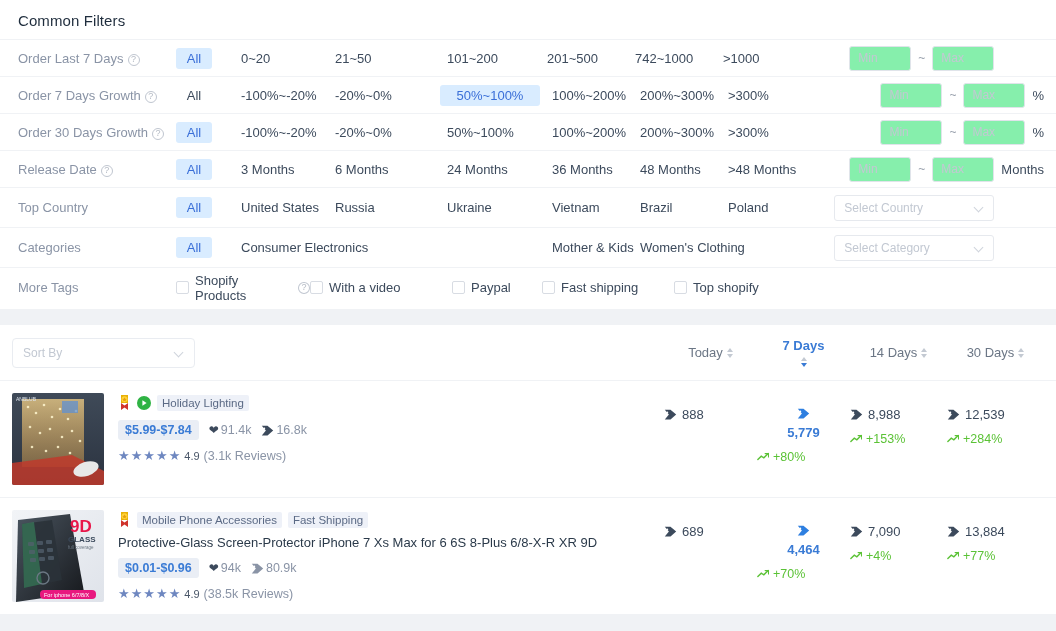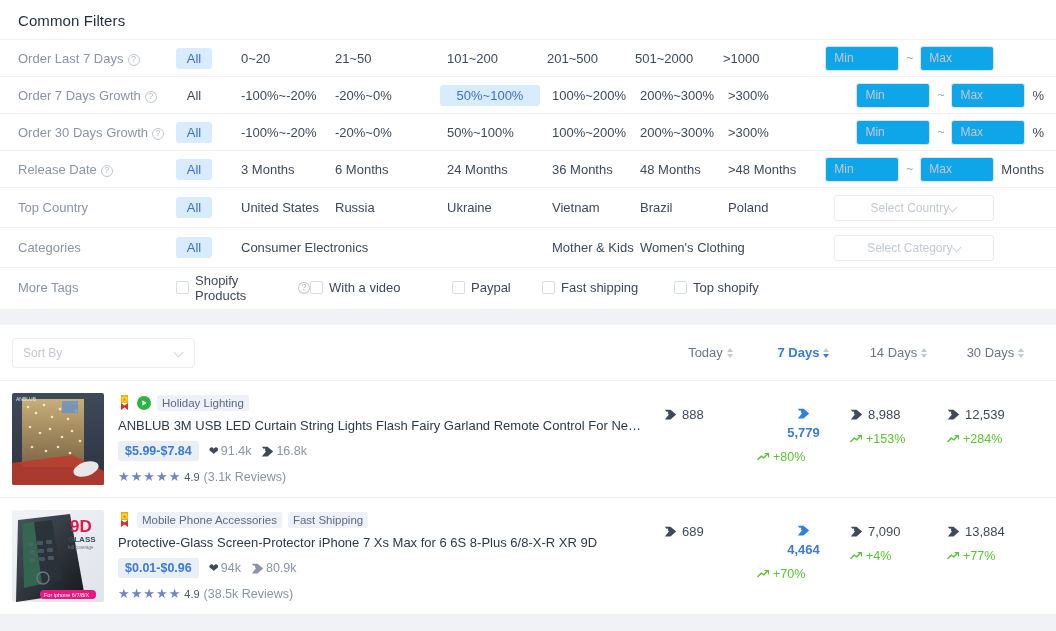--- a/index.html
+++ b/index.html
@@ -37,32 +37,32 @@
   .chips { display: flex; align-items: center; flex: 1; }
   .chip {
     color: #3c4a5c; font-size: 13px; padding: 3px 7px; border-radius: 3px;
     white-space: nowrap; cursor: pointer;
   }
   .chip.sel { background: #d9ecff; color: #3a6fd8; }
   .chip.all { text-align: center; }
 
   .rangebox { display: flex; align-items: center; gap: 7px; flex: none; }
   .minmax {
-    width: 74px; height: 25px; border: 1px solid #e0e4ea; border-radius: 3px;
-    background: #0ea5e9; font-size: 12px; color: #3c4a5c;
+    width: 62px; height: 25px; border: 1px solid #e0e4ea; border-radius: 3px;
+    background: #86efac; font-size: 12px; color: #3c4a5c;
     padding: 0 8px; font-family: "Liberation Sans", sans-serif;
   }
   .minmax::placeholder { color: #c2c8d2; }
   .tilde { color: #9aa2ae; font-size: 12px; }
   .unit { color: #3c4a5c; font-size: 13px; margin-left: 7px; white-space: nowrap; }
   .unit.ph { visibility: hidden; }
 
   .selectbox {
     width: 160px; height: 26px; border: 1px solid #e6e9ee; border-radius: 3px;
-    background: #fff; display: flex; align-items: center; justify-content: center;
+    background: #fff; display: flex; align-items: center; justify-content: space-between;
     padding: 0 9px; color: #c2c8d2; font-size: 12px; cursor: pointer;
   }
   .chev { width: 9px; height: 9px; position: relative; }
   .chev::after {
     content: ""; position: absolute; left: 0; top: 1px;
     width: 6px; height: 6px; border-right: 1px solid #cfd4dc; border-bottom: 1px solid #cfd4dc;
     transform: rotate(45deg);
   }
 
   .cbrow { display: flex; align-items: center; flex: 1; }
@@ -82,21 +82,21 @@
   .sortby {
     width: 183px; height: 30px; border: 1px solid #e9ecf1; border-radius: 4px;
     display: flex; align-items: center; justify-content: space-between;
     padding: 0 10px; color: #c2c8d2; font-size: 12px; cursor: pointer;
   }
   .colheads { margin-left: auto; display: flex; align-items: center; }
   .colhead {
     display: flex; align-items: center; gap: 4px; color: #6b7685; font-size: 13px;
     cursor: pointer; justify-content: center;
   }
-  .colhead.active { color: #3a7bd5; font-weight: bold; }
+  .colhead.active { color: #3a7bd5; font-weight: bold; flex-direction: column; }
   .sortarrows { display: flex; flex-direction: column; gap: 2px; }
   .ar-up, .ar-dn {
     width: 0; height: 0; border-left: 3.5px solid transparent; border-right: 3.5px solid transparent;
   }
   .ar-up { border-bottom: 4px solid #c3c9d2; }
   .ar-dn { border-top: 4px solid #c3c9d2; }
   .colhead.active .ar-dn { border-top-color: #3a7bd5; }
 
   .prow { display: flex; padding: 12px 12px 12px 12px; border-bottom: 1px solid #f0f2f5; }
   .thumb {
@@ -145,21 +145,21 @@
     <div class="flabel">
       <span>Order Last 7 Days</span>
       <span class="qmark">?</span>
     </div>
     <div class="chips">
       <span class="chip all sel" style="width:36px">All</span>
       <span class="chip" style="margin-left:22px;width:94px">0~20</span>
       <span class="chip" style="width:112px">21~50</span>
       <span class="chip" style="width:100px">101~200</span>
       <span class="chip" style="width:88px">201~500</span>
-      <span class="chip" style="width:88px">501~2000</span>
+      <span class="chip" style="width:88px">742~1000</span>
       <span class="chip">&gt;1000</span>
     </div>
     <div class="rangebox">
       <input class="minmax" placeholder="Min" style="">
       <span class="tilde">~</span>
       <input class="minmax" placeholder="Max" style="">
     </div>
     <span class="unit ph">Months</span>
   </div>
 
@@ -384,21 +384,20 @@
           <path d="M3 8l3.5 2.5L10 8v7l-3.5-2.5L3 15z" fill="#d0342c"></path>
           <circle cx="6.5" cy="4.2" r="3" fill="#ffd43b"></circle>
           <path d="M6.5 2.2l.7 1.5 1.6.2-1.2 1.1.3 1.6-1.4-.8-1.4.8.3-1.6L4.2 3.9l1.6-.2z" fill="#e8a00a"></path>
         </svg>
         <svg class="playicon" viewBox="0 0 14 14">
           <circle cx="7" cy="7" r="7" fill="#2fb344"></circle>
           <path d="M5.4 4.2l4.2 2.8-4.2 2.8z" fill="#fff"></path>
         </svg>
         <span class="tag">Holiday Lighting</span>
       </div>
-      <div class="ptitle">ANBLUB 3M USB LED Curtain String Lights Flash Fairy Garland Remote Control For New...</div>
       <div class="metaline">
         <span class="price">$5.99-$7.84</span>
         <span class="mstat">
           <span class="heart">❤</span>
           <span>91.4k</span>
         </span>
         <span class="mstat">
           <svg class="tagico" width="13" height="13" viewBox="0 0 16 16">
             <path d="M1 2h7l7 6-7 6H1l5-6z" fill="#3c4a5c"></path>
             <circle cx="4.2" cy="5.4" r="1" fill="#fff"></circle>

